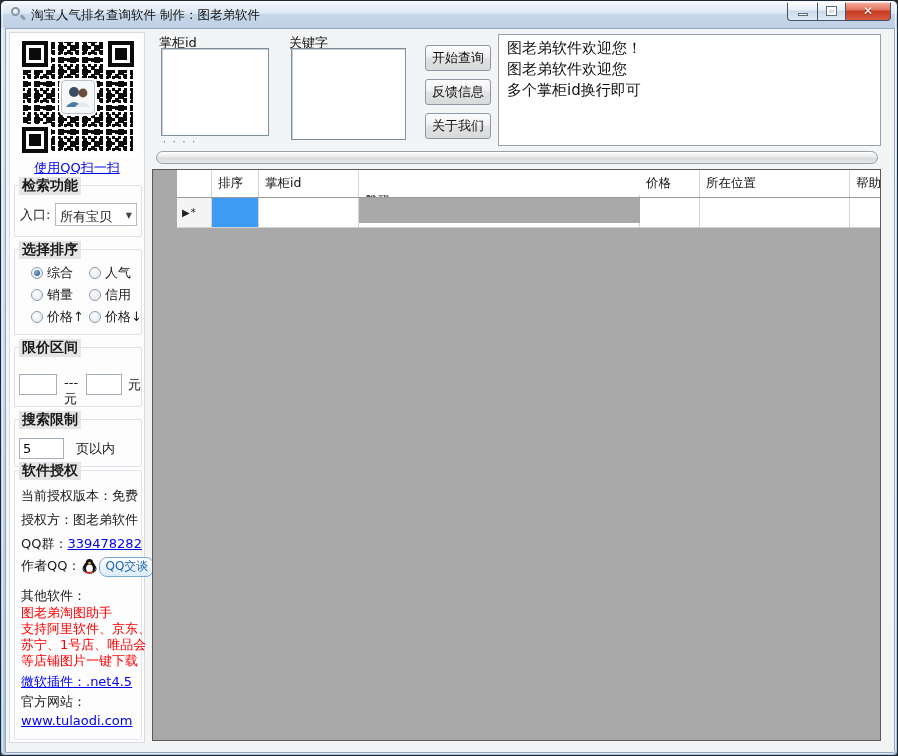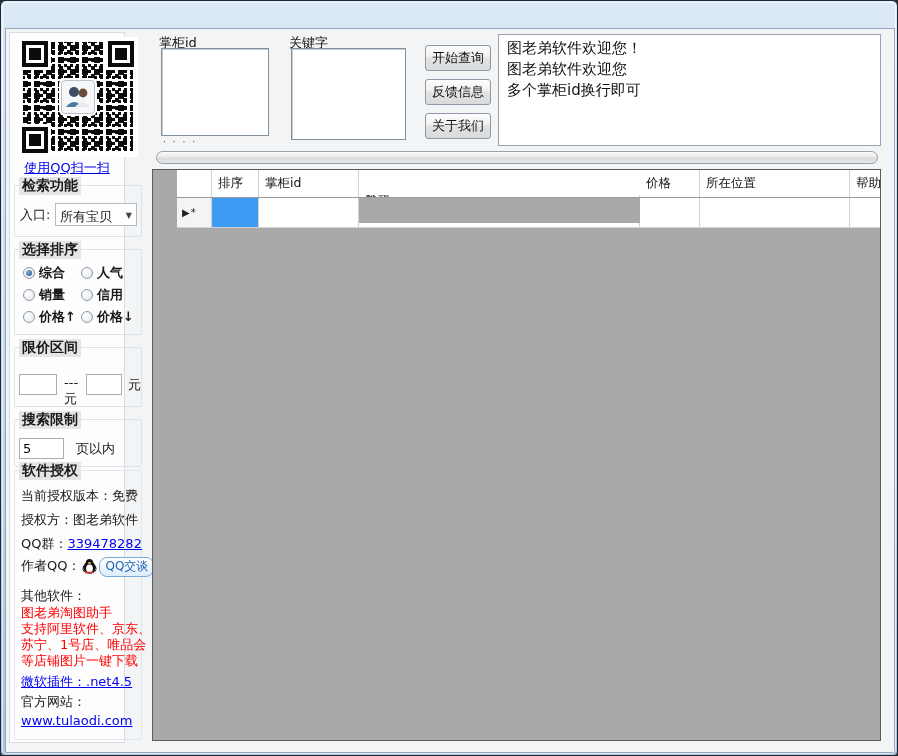--- a/index.html
+++ b/index.html
@@ -32,21 +32,21 @@
     background:linear-gradient(180deg,#f7b0a0 0%,#e0715c 45%,#c53b22 50%,#da5b40 100%); }
   .glyph-min { width:10px; height:3px; background:#fff; border:1px solid #5a6b80; margin-top:6px; }
   .glyph-max { width:9px; height:8px; border:2px solid #fff; outline:1px solid #5a6b80; background:transparent; }
   .glyph-close { color:#fff; font-size:12px; font-weight:bold; text-shadow:0 1px 1px #7c2413; }
 
   
   .client { position:absolute; left:4px; top:27px; width:890px; height:725px;
     background:#f3f4f6; border:1px solid #95a6bc; }
 
   
-  .sidebar { position:absolute; left:8px; top:31px; width:116px; height:711px;
+  .sidebar { position:absolute; left:8px; top:31px; width:136px; height:711px;
     background:#fdfdfe; border:1px solid #d7dce3; font-size:13px; color:#1a1a1a; }
 
   .qr { position:absolute; left:8px; top:4px; width:120px; height:120px; background:#fff; }
   .qr-noise { position:absolute; inset:5px;
     background-image:
       conic-gradient(#0b0b0b 0 90deg, transparent 0),
       conic-gradient(#0b0b0b 0 90deg, transparent 0),
       conic-gradient(#0b0b0b 0 90deg, transparent 0);
     background-size:8px 8px, 12px 12px, 6px 6px;
     background-position:0 0, 5px 3px, 2px 4px; }
@@ -64,22 +64,22 @@
   .group-label { position:absolute; top:-9px; left:4px; background:#e5e5e5; padding:0 3px; font-size:14px;font-weight:bold; }
 
   .g-search { top:152px; height:52px; }
   .entry-label { position:absolute; left:5px; top:20px; }
   .combo { position:absolute; left:40px; top:17px; width:82px; height:23px; background:#fff;
     border:1px solid #b4bcc6; cursor:pointer; }
   .combo-value { position:absolute; left:4px; top:4px; font-size:13px; white-space:nowrap; }
   .combo-arrow { position:absolute; right:4px; top:7px; font-size:8px; color:#444; }
 
   .g-sort { top:216px; height:86px; }
-  .radio-grid { position:absolute; left:8px; top:12px; display:grid;
-    grid-template-columns:58px 58px; grid-auto-rows:22px;font-weight:bold; }
+  .radio-grid { position:absolute; left:16px; top:12px; display:grid;
+    grid-template-columns:58px 58px; grid-auto-rows:22px; }
   .radio-item { display:flex; align-items:center; gap:4px; cursor:pointer; white-space:nowrap; }
   .radio { width:12px; height:12px; border-radius:50%; border:1px solid #8d9aa8; flex:none;
     background:radial-gradient(circle at 35% 35%, #fff, #dde4ec); }
   .radio.checked::after { content:""; display:block; width:6px; height:6px; border-radius:50%;
     background:radial-gradient(circle at 35% 35%, #7fb2d8, #1f4e79); margin:2px; }
 
   .g-price { top:314px; height:60px; }
   .price-row { position:absolute; left:4px; top:26px; display:flex; align-items:center; }
   .tb { height:21px; background:#fff; border:1px solid #a5afba; font-size:13px; padding:1px 3px;
     font-family:inherit; }
@@ -134,20 +134,38 @@
   .c-sel { width:35px; } .c-rank { width:47px; } .c-shop { width:100px; } .c-title { width:281px;margin-top:25px; }
   .c-price { width:60px; } .c-loc { width:150px; } .c-help { width:40px; border-right:none; }
   .dcell.c-sel { background:#f4f4f4; color:#222; font-size:10px; letter-spacing:1px; }
   .dcell.sel-blue { background:#3e9bf4; }
 </style>
 </head>
 <body>
 
 <div class="window">
 
+  <div class="titlebar">
+    <div class="app-icon">
+      <div class="lens"></div>
+        <div class="handle"></div>
+    </div>
+    <div class="title-text">淘宝人气排名查询软件  制作：图老弟软件</div>
+    <div class="win-controls">
+      <div class="win-btn min">
+        <span class="glyph-min"></span>
+      </div>
+      <div class="win-btn max">
+        <span class="glyph-max"></span>
+      </div>
+      <div class="win-btn close">
+        <span class="glyph-close">✕</span>
+      </div>
+    </div>
+  </div>
 
   <div class="client"></div>
 
   <div class="sidebar">
 
     <div class="qr">
       <div class="qr-noise"></div>
       <div class="finder tl"></div>
       <div class="finder tr"></div>
       <div class="finder bl"></div>

